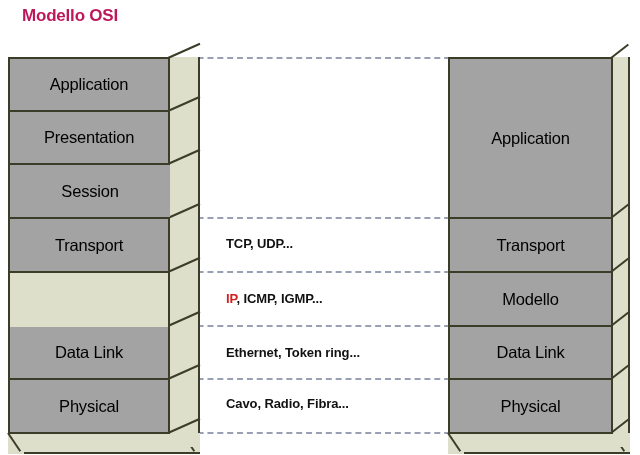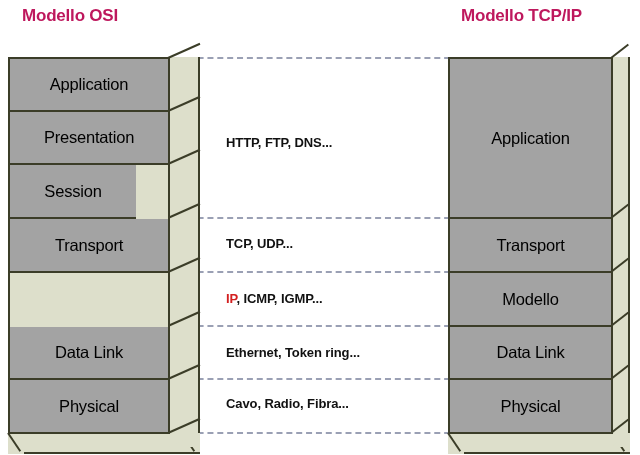--- a/index.html
+++ b/index.html
@@ -85,21 +85,20 @@
     letter-spacing:-0.1px;white-space:nowrap;z-index:5;
   }
   .proto .hl{color:#d32020;}
 </style>
 </head>
 <body>
 
 <div id="stage">
 
   <div class="title" id="title-osi">Modello OSI</div>
-  <div class="title" id="title-tcp">Modello TCP/IP</div>
 
   <div class="dash" style="top:57px;"></div>
   <div class="dash" style="top:217px;"></div>
   <div class="dash" style="top:271px;"></div>
   <div class="dash" style="top:325px;"></div>
   <div class="dash" style="top:378px;"></div>
   <div class="dash" style="top:432px;"></div>
 
   <div class="stack" id="osi-stack" style="left:8px;top:57px;width:192px;height:392px;">
 
@@ -126,38 +125,35 @@
       <div class="side-rule" style="left:0px;top:375px;width:35px;transform:rotate(-24deg);"></div>
     </div>
 
     <div class="front" style="width:162px;height:377px;">
       <div class="layer" style="top:0px;height:53px;width:158px;">
         <span>Application</span>
       </div>
       <div class="layer" style="top:53px;height:53px;width:158px;">
         <span>Presentation</span>
       </div>
-      <div class="layer" style="top:106px;height:54px;width:126px;">
+      <div class="layer" style="top:106px;height:54px;width:160px;">
         <span>Session</span>
       </div>
       <div class="layer" style="top:160px;height:54px;width:158px;">
         <span>Transport</span>
       </div>
       <div class="layer" style="top:268px;height:53px;width:158px;">
         <span>Data Link</span>
       </div>
       <div class="layer last" style="top:321px;height:52px;width:158px;">
         <span>Physical</span>
       </div>
     </div>
   </div>
 
-  <div class="proto" style="top:135px;">
-    <span>HTTP, FTP, DNS...</span>
-  </div>
   <div class="proto" style="top:236px;">
     <span>TCP, UDP...</span>
   </div>
   <div class="proto" style="top:345px;">
     <span>Ethernet, Token ring...</span>
   </div>
   <div class="proto" style="top:291px;">
     <span class="hl">IP</span><span id="proto-internet-rest">, ICMP, IGMP...</span>
   </div>
   <div class="proto" style="top:396px;">

